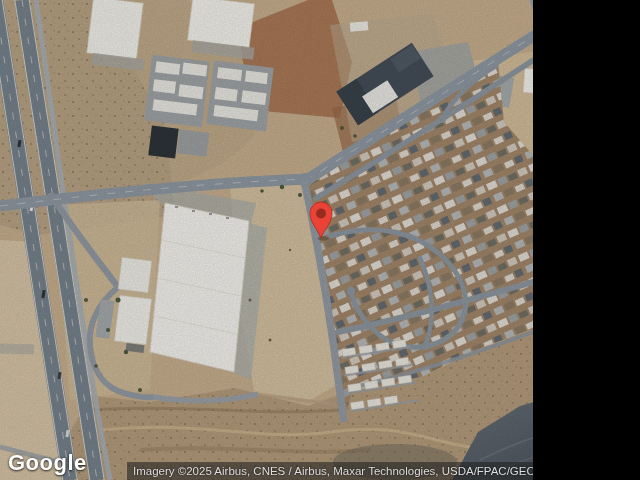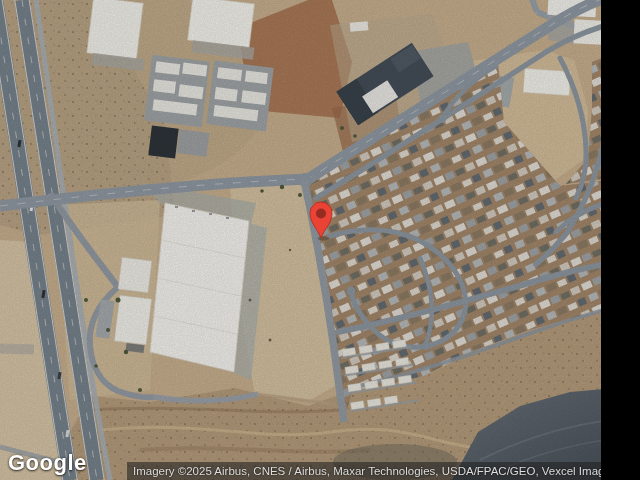--- a/index.html
+++ b/index.html
@@ -1,17 +1,17 @@
 <!DOCTYPE html>
 <html style="--desert: #c7af8e; --desert-light: #d6c3a2; --red-dirt: #a5704e; --road: #8f99a3; --highway: #76828c; --building-white: #f2f1ec; --roof-dark: #444e58; --residential-ground: #a3876a; --arroyo: #b59c7c; --hill-shadow: #47525c; --attribution-bg: rgba(32,32,32,0.58); --attribution-text: #dedede;"><head>
 <meta charset="utf-8">
 <style>
   html,body{margin:0;padding:0;background:#000;}
   .stage{
-    position:relative;width:601px;height:480px;overflow:hidden;
+    position:relative;width:533px;height:480px;overflow:hidden;
     font-family:"Liberation Sans",sans-serif;
     background:#c7af8e;
     text-decoration:underline;
   }
   .stage svg.scene{position:absolute;left:0;top:0;display:block;}
   .pin{position:absolute;width:30px;height:42px;pointer-events:auto;}
   .google-logo{
     position:absolute;left:8px;top:450px;
     color:#fff;font-size:22px;font-weight:bold;letter-spacing:0.5px;
     text-shadow:0 1px 2px rgba(0,0,0,.65),0 0 3px rgba(0,0,0,.45);

